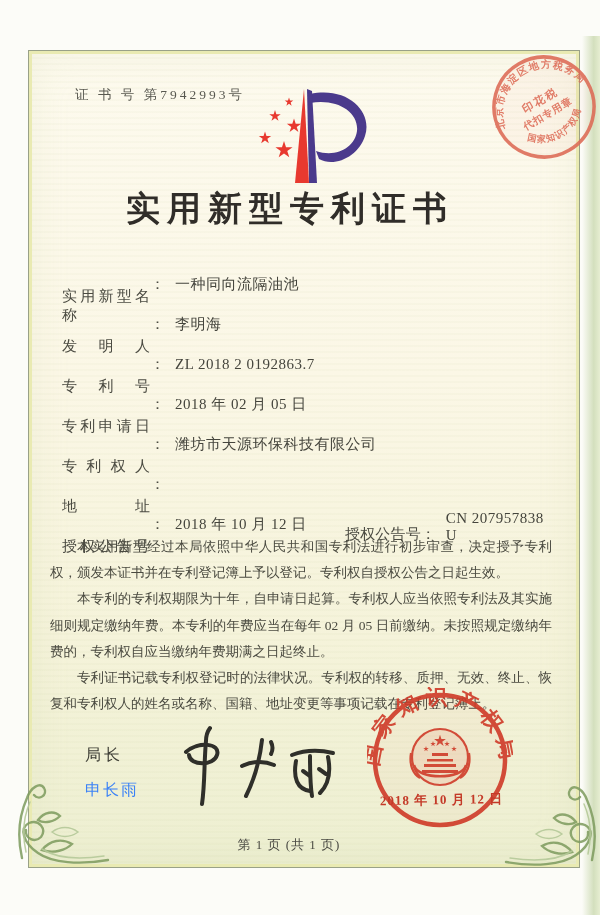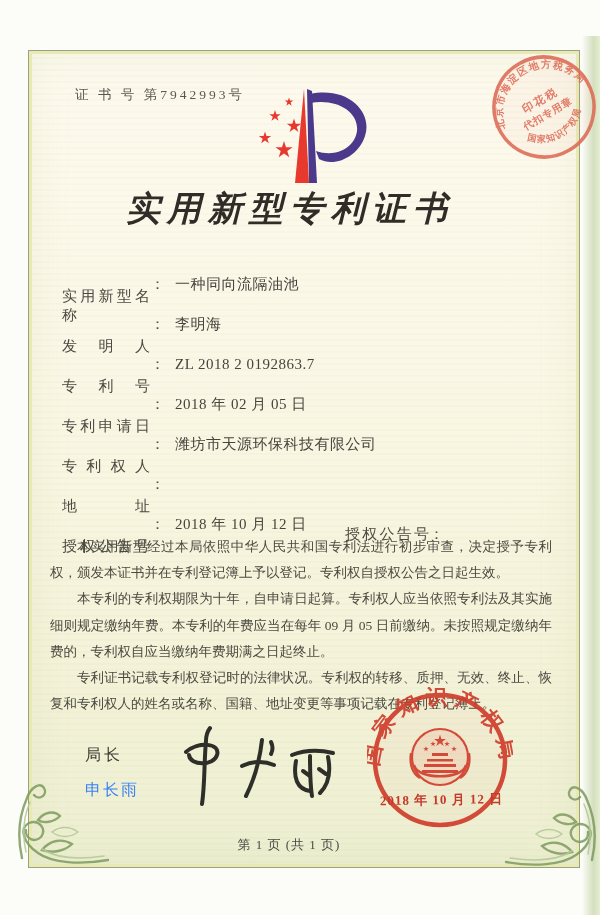--- a/index.html
+++ b/index.html
@@ -29,21 +29,21 @@
 
   .cert-no {
     position:absolute; left:75px; top:86px;
     font-size:13.5px; letter-spacing:3px; color:#585850;
   }
 
   .logo { position:absolute; left:253px; top:86px; width:118px; height:100px; }
 
   .title {
     position:absolute; left:0; right:20px; top:186px; text-align:center;
-    font-size:34px; font-weight:700; letter-spacing:7px; color:#302d29;font-style:italic;
+    font-size:34px; font-weight:700; letter-spacing:7px; color:#302d29;
   }
 
   
   .fields { position:absolute; left:62px; top:264px; width:486px; }
   .row { height:40px; display:flex; align-items:center; position:relative;
          font-size:15px; color:#4b4b42; }
   .lbl { display:inline-block; width:88px; text-align:justify; text-align-last:justify;margin-top:44px; }
   .colon { display:inline-block; }
   .val { margin-left:10px; color:#45453d; letter-spacing:.5px; }
   .grant-no { position:absolute; left:283px; top:0; height:40px; display:flex; align-items:flex-end; }
@@ -165,27 +165,28 @@
       <span class="lbl">地址</span>
         <span class="colon">：</span>
     </div>
     <div class="row">
       <span class="lbl">授权公告号</span>
         <span class="colon">：</span>
       <span class="val">2018 年 10 月 12 日</span>
       <span class="grant-no">
         <span class="lbl">授权公告号</span>
           <span class="colon">：</span>
+        <span class="val">CN 207957838 U</span>
       </span>
     </div>
   </div>
 
   <div class="body-text">
     <p>本实用新型经过本局依照中华人民共和国专利法进行初步审查，决定授予专利权，颁发本证书并在专利登记簿上予以登记。专利权自授权公告之日起生效。</p>
-    <p>本专利的专利权期限为十年，自申请日起算。专利权人应当依照专利法及其实施细则规定缴纳年费。本专利的年费应当在每年 09 月 05 日前缴纳。未按照规定缴纳年费的，专利权自应当缴纳年费期满之日起终止。</p>
+    <p>本专利的专利权期限为十年，自申请日起算。专利权人应当依照专利法及其实施细则规定缴纳年费。本专利的年费应当在每年 02 月 05 日前缴纳。未按照规定缴纳年费的，专利权自应当缴纳年费期满之日起终止。</p>
     <p>专利证书记载专利权登记时的法律状况。专利权的转移、质押、无效、终止、恢复和专利权人的姓名或名称、国籍、地址变更等事项记载在专利登记簿上。</p>
   </div>
 
   <div class="signer-title">局长</div>
   <div class="signer-name">申长雨</div>
 
   <svg class="signature" viewBox="0 0 195 95">
     <g fill="none" stroke="#2f2f2a" stroke-width="4" stroke-linecap="round" stroke-linejoin="round">
       <path d="M52,12 C49,16 48,20 48,25 C46,45 47,68 44,88"></path>
       <path d="M28,36 C40,25 63,27 59,39 C56,50 32,50 31,39"></path>

